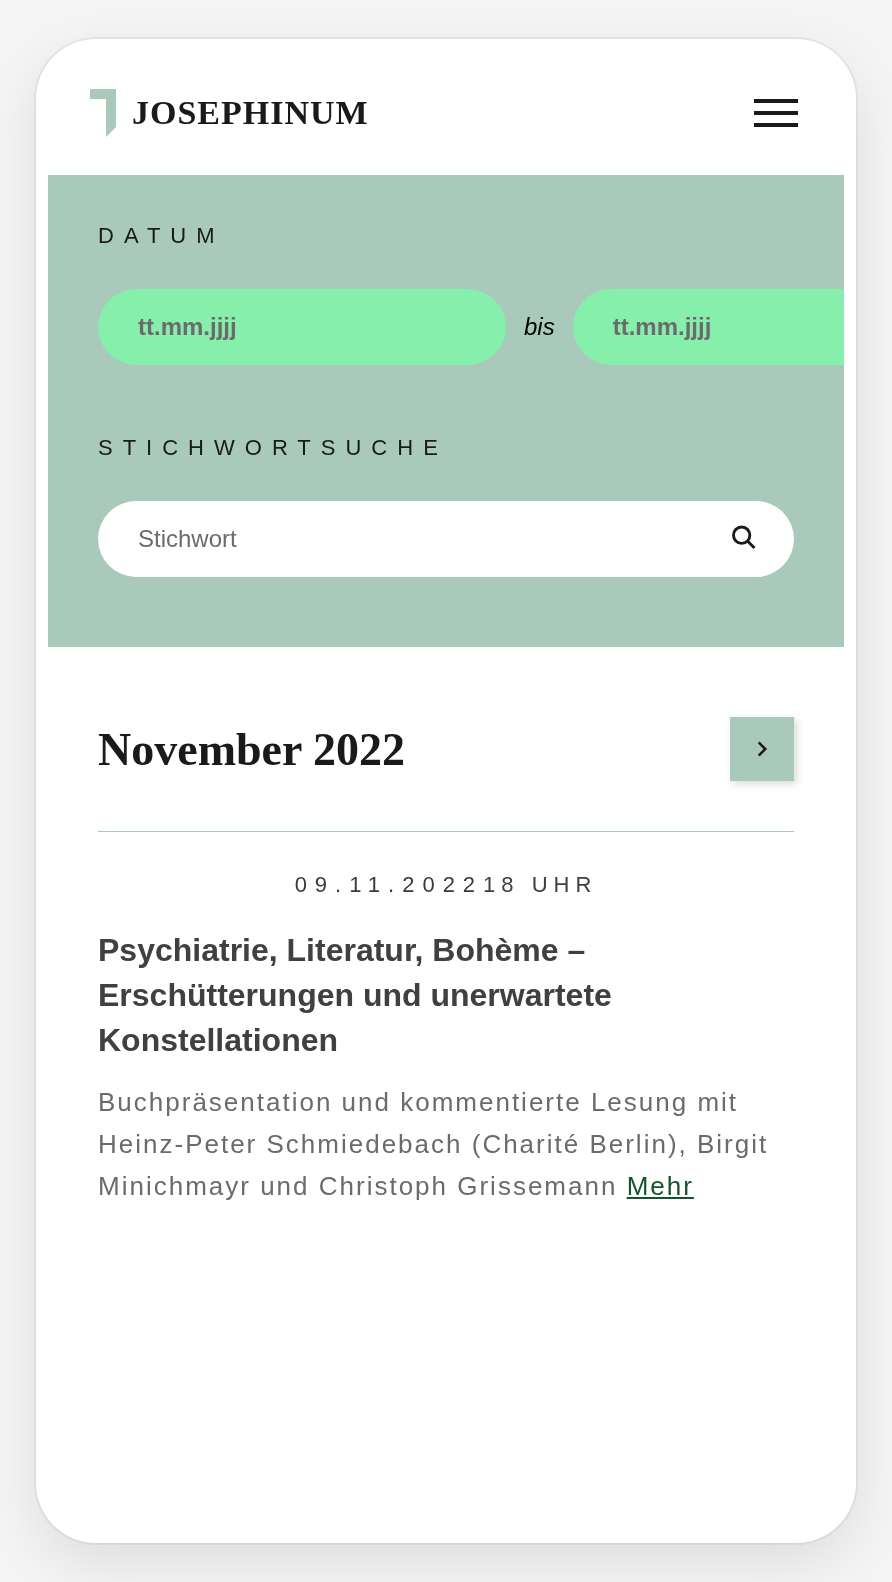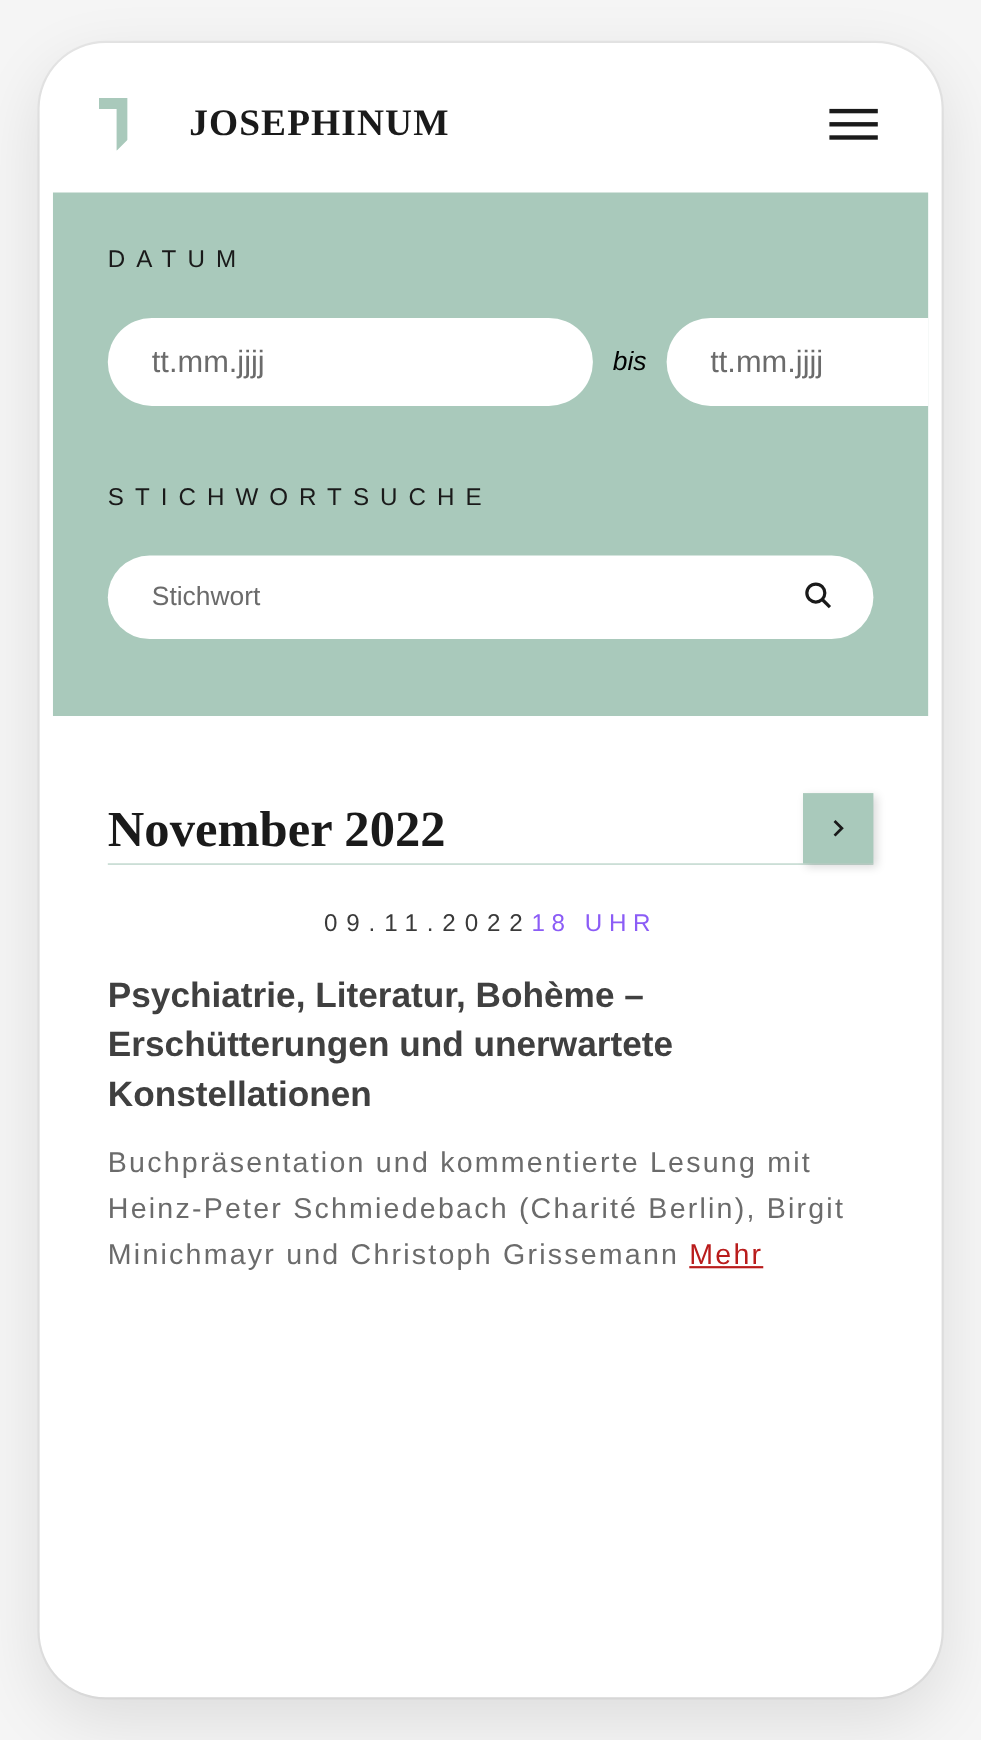--- a/index.html
+++ b/index.html
@@ -58,21 +58,20 @@
       width: 100%;
       height: 100%;
     }
     
     .logo-text {
       font-family: Georgia, 'Times New Roman', serif;
       font-weight: 700;
       font-size: 34px;
       letter-spacing: 1px;
       color: #1a1a1a;
-      margin-left: 40px;
     }
     
     .hamburger {
       display: flex;
       flex-direction: column;
       gap: 8px;
       cursor: pointer;
       padding: 4px;
     }
     
@@ -99,28 +98,29 @@
     
     .date-row {
       display: flex;
       align-items: center;
       gap: 18px;
       margin-bottom: 70px;
     }
     
     .date-input {
       flex: 1;
-      background: #ffffff;
+      background: #86efac;
       border: none;
       border-radius: 100px;
       padding: 24px 40px;
-      font-size: 28px;
+      font-size: 24px;
       color: #6b6b6b;
       font-family: inherit;
       outline: none;
+      font-weight: bold;
     }
     
     .date-input::placeholder {
       color: #6b6b6b;
     }
     
     .date-separator {
       font-size: 24px;
       color: #000000;
       font-style: italic;
@@ -164,20 +164,21 @@
     
     .content {
       padding: 70px 50px 50px 50px;
       background: #fff;
     }
     
     .month-header {
       display: flex;
       justify-content: space-between;
       align-items: center;
+      margin-bottom: 50px;
       text-align: right;
     }
     
     .month-title {
       font-family: Georgia, 'Times New Roman', serif;
       font-size: 46px;
       font-weight: 700;
       color: #1a1a1a;
     }
     
@@ -212,40 +213,40 @@
     
     .event-date {
       font-size: 22px;
       letter-spacing: 8px;
       color: #3a3a3a;
     }
     
     .event-time {
       font-size: 22px;
       letter-spacing: 6px;
-      color: #8b5cf6;
+      color: #404040;
     }
     
     .event-title {
       font-size: 32px;
       font-weight: 700;
       line-height: 1.4;
       color: #404040;
       margin-bottom: 20px;
     }
     
     .event-desc {
       font-size: 26px;
       line-height: 1.6;
       letter-spacing: 2px;
       color: #6b6b6b;
     }
     
     .more-link {
-      color: #b91c1c;
+      color: #14532d;
       text-decoration: underline;
       font-weight: 500;
     }
   </style>
 </head>
 <body>
 
 <div class="phone-frame">
   <div class="phone-screen">
 

